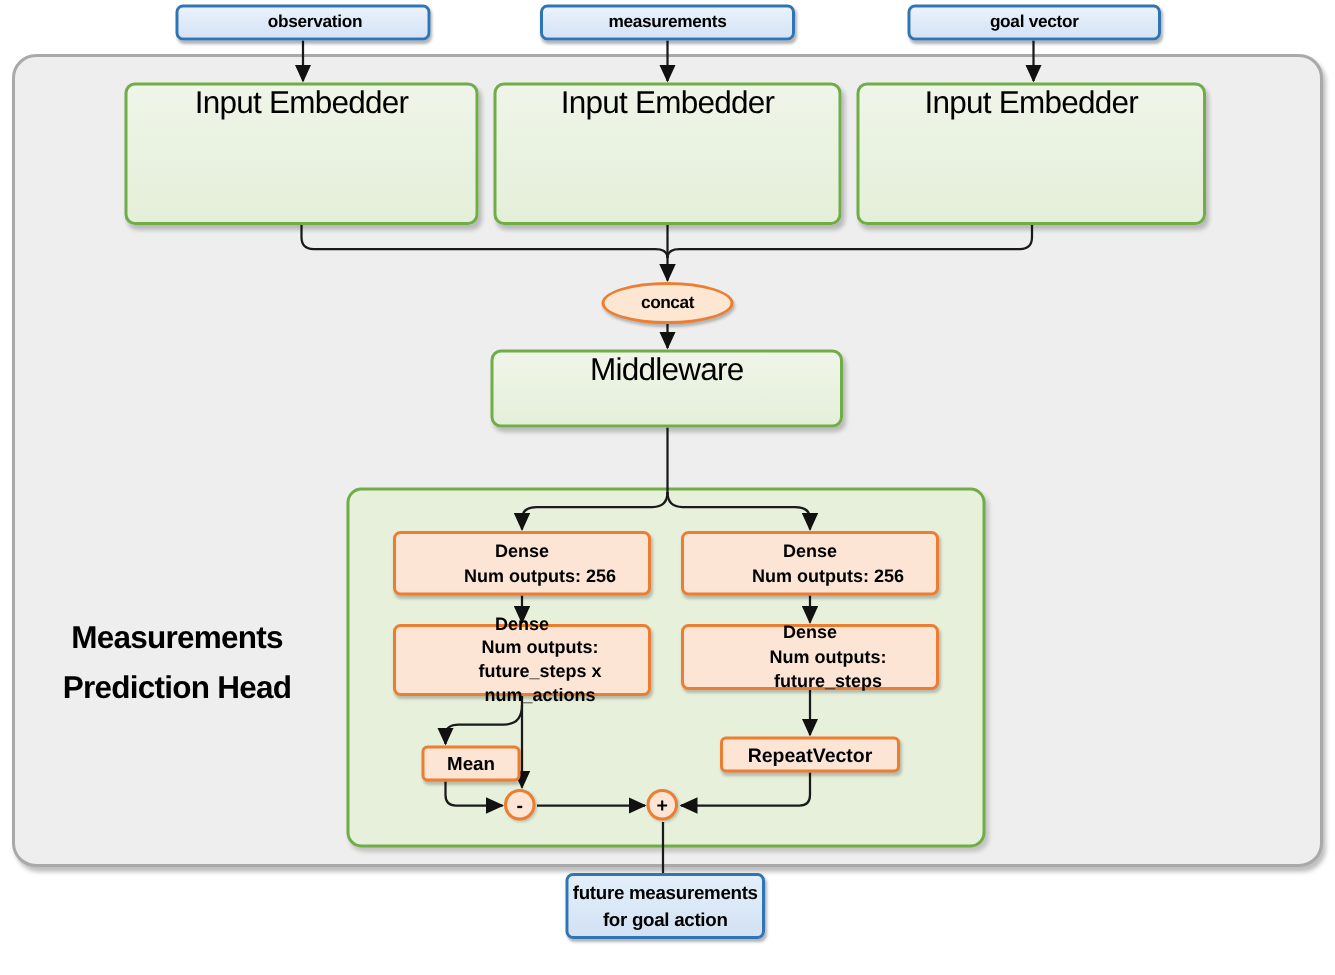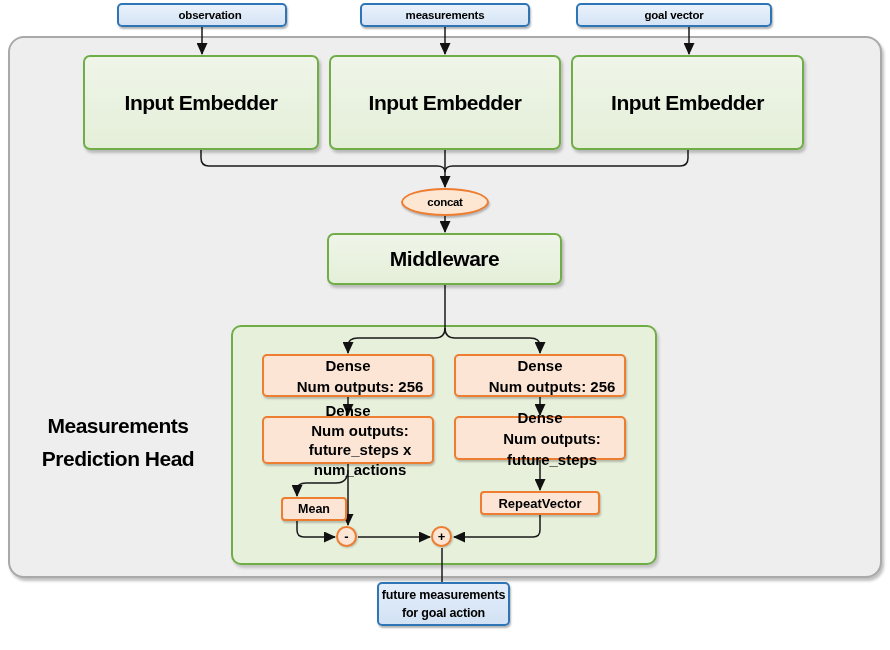--- a/index.html
+++ b/index.html
@@ -32,29 +32,29 @@
     background:linear-gradient(180deg,#e4eefa 0%,#d2e2f4 100%);
     border:2.5px solid #2e75b6;border-radius:5px;
     display:flex;flex-direction:column;align-items:center;justify-content:center;
     font-size:12.5px;font-weight:700;line-height:1.45;letter-spacing:-0.2px;
     box-shadow:1px 2px 2px rgba(0,0,0,0.3);
   }
   
   .green-box{
     background:linear-gradient(180deg,#eff5e9 0%,#e4efd8 100%);
     border:2.5px solid #70ad47;border-radius:7px;
-    display:flex;align-items:center;justify-content:center;
-    font-size:21px;font-weight:700;letter-spacing:-0.5px;
+    display:flex;align-items:flex-start;justify-content:center;
+    font-size:21px;font-weight:400;letter-spacing:-0.5px;
     box-shadow:2px 3px 3px rgba(0,0,0,0.22);
   }
   
   .orange-box{
     background:#fce5d5;border:2.5px solid #ed7d31;border-radius:5px;
     display:flex;flex-direction:column;align-items:center;justify-content:center;
-    text-align:center;line-height:1.4;font-size:15px;
+    text-align:center;line-height:1.4;font-size:12px;
     box-shadow:1px 2px 2px rgba(0,0,0,0.22);
   }
   .orange-box .bt{font-weight:700;}
   .orange-box .st{font-weight:700;padding-left:24px;}
   .small-orange{
     background:#fce5d5;border:2.5px solid #ed7d31;border-radius:4px;
     display:flex;align-items:center;justify-content:center;
     font-weight:700;box-shadow:1px 2px 2px rgba(0,0,0,0.22);
   }
   .op-circle{
@@ -128,21 +128,21 @@
     <path d="M 442,548 V 597" marker-end="url(#ah)"></path>
   </g>
 </svg>
 
 <div class="abs chip" style="left:117px;top:3px;width:170px;padding-left:16px;">
   <span>observation</span>
 </div>
 <div class="abs chip" style="left:360px;top:3px;width:170px;">
   <span>measurements</span>
 </div>
-<div class="abs chip" style="left:576px;top:3px;width:196px;justify-content:center;">
+<div class="abs chip" style="left:605px;top:3px;width:169px;justify-content:center;">
   <span>goal vector</span>
 </div>
 
 <div class="abs green-box" style="left:83px;top:55px;width:236px;height:95px;">
   <span>Input Embedder</span>
 </div>
 <div class="abs green-box" style="left:329px;top:55px;width:232px;height:95px;">
   <span>Input Embedder</span>
 </div>
 <div class="abs green-box" style="left:571px;top:55px;width:233px;height:95px;">

